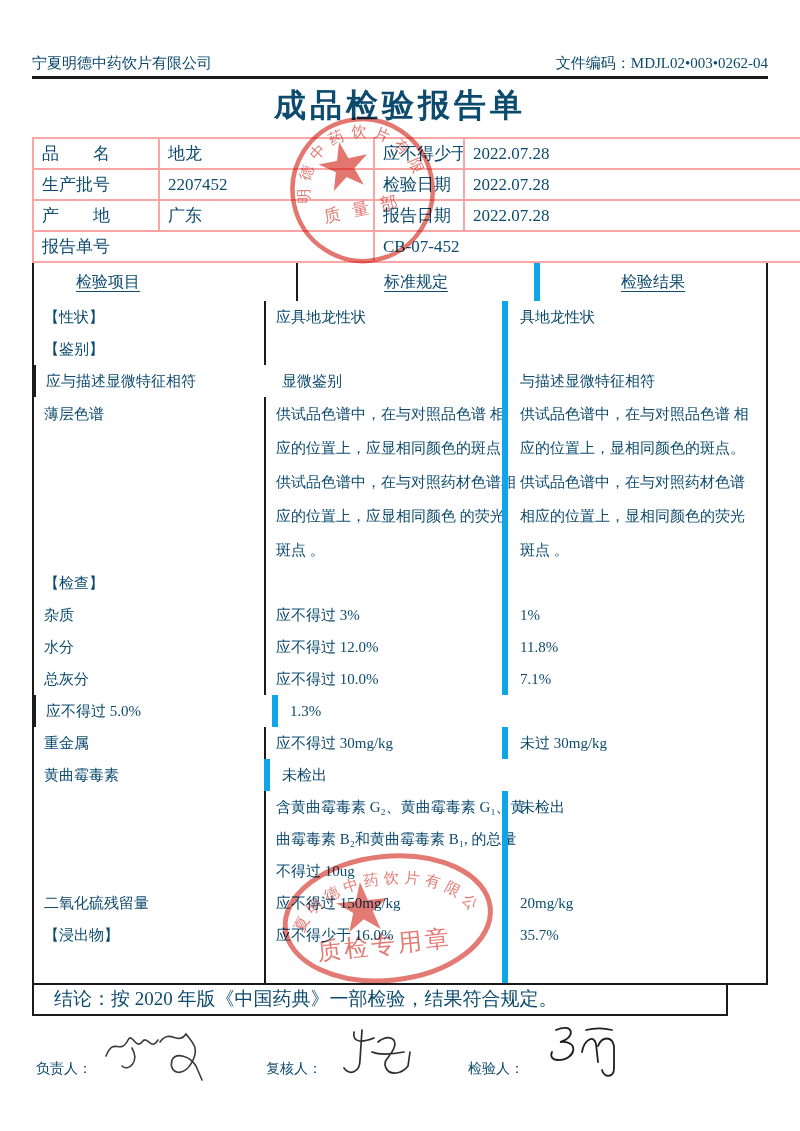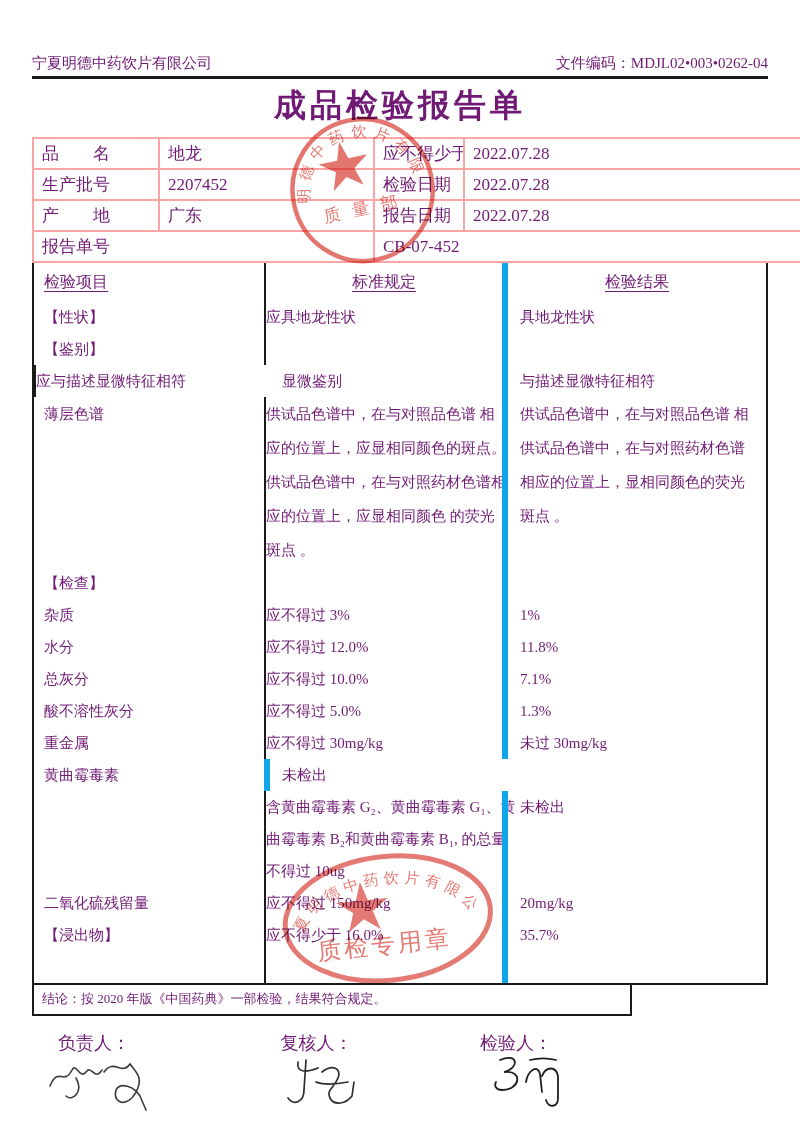--- a/index.html
+++ b/index.html
@@ -1,18 +1,18 @@
 <!DOCTYPE html>
 <html><head>
 <meta charset="utf-8">
 <style>
   html,body { margin:0; padding:0; background:#ffffff; }
   .page {
     position:relative; width:800px; height:1131px; background:#fff;
-    color:#701a75; font-family:"Liberation Serif","DejaVu Serif",serif;
+    color:#0c4a6e; font-family:"Liberation Serif","DejaVu Serif",serif;
     overflow:hidden;
   }
   
   .hdr { position:absolute; left:32px; right:32px; top:54px; display:flex;
          justify-content:space-between; font-size:15px; }
   .hdr-rule { position:absolute; left:32px; right:32px; top:76px; height:3px; background:#1a1a1a; }
   .title { position:absolute; left:0; right:0; top:84px; text-align:center;
            font-size:32px; font-weight:700; letter-spacing:4px; }
   
   table.info { position:absolute; left:32px; top:137px; width:736px;
@@ -20,37 +20,37 @@
   table.info td { border:2px solid #fca5a5; height:29px; padding:0 0 0 8px;
                   white-space:nowrap; overflow:hidden; }
   td.c1 { width:116px; } td.c2 { width:205px;border-radius:6px; } td.c3 { width:80px; padding-left:6px; } td.c4 { width:335px; }
   
   .main { position:absolute; left:32px; top:263px; width:736px; height:722px;
           box-sizing:border-box; border:2px solid #1a1a1a; border-top:none;
           display:flex; flex-direction:column; font-size:15px; }
   .mrow { display:flex; }
   .mcell { box-sizing:border-box; }
   .mc1 { width:230px; padding-left:10px; }
-  .mc2 { width:238px; border-left:2px solid #1a1a1a; padding-left:0; }
+  .mc2 { width:238px; border-left:2px solid #1a1a1a; padding-left:10px; }
   .mc3 { flex:1; border-left:6px solid #0ea5e9; padding-left:12px; }
   .tline { line-height:32px; white-space:nowrap; }
   .tall .tline { line-height:34px; }
   .mrow { min-height:32px; }
-  .mhead { height:38px; }
+  .mhead { height:38px;margin-left:32px; }
   .mhead .mcell { display:flex; align-items:center; }
   .mhead .mc2, .mhead .mc3 { justify-content:center; padding-left:0; }
   .mhead .u { text-decoration:underline; text-underline-offset:4px; font-size:16px; }
   .mfill { flex:1; display:flex; }
   
-  .conclusion { position:absolute; left:32px; top:985px; width:600px; height:31px;
+  .conclusion { position:absolute; left:32px; top:985px; width:696px; height:31px;
                 box-sizing:border-box; border:2px solid #1a1a1a; border-top:none;
-                font-size:13px; line-height:28px; padding-left:8px; white-space:nowrap; }
+                font-size:19px; line-height:28px; padding-left:20px; white-space:nowrap; }
   
   .signs { position:absolute; left:0; top:1028px; width:800px; height:70px; }
-  .sgroup { position:absolute; display:flex; align-items:center; font-size:18px;flex-direction:column; }
+  .sgroup { position:absolute; display:flex; align-items:flex-end; font-size:14px; }
   .sgroup .lbl { line-height:30px; }
   .sgroup svg { margin-left:6px; margin-top:-6px; }
   
   .stamp { position:absolute; pointer-events:none; mix-blend-mode:multiply; }
   .stamp1 { left:278px; top:108px; transform:rotate(-12deg); }
   .stamp2 { left:276px; top:846px; transform:rotate(-6deg); }
 </style>
 </head>
 <body>
 
@@ -136,20 +136,21 @@
           </div>
           <div class="mcell mc2">
             <div class="tline">供试品色谱中，在与对照品色谱 相</div>
             <div class="tline">应的位置上，应显相同颜色的斑点。</div>
             <div class="tline">供试品色谱中，在与对照药材色谱相</div>
             <div class="tline">应的位置上，应显相同颜色 的荧光</div>
             <div class="tline">斑点 。</div>
           </div>
           <div class="mcell mc3">
             <div class="tline">供试品色谱中，在与对照品色谱 相</div>
+            <div class="tline">应的位置上，显相同颜色的斑点。</div>
             <div class="tline">供试品色谱中，在与对照药材色谱</div>
             <div class="tline">相应的位置上，显相同颜色的荧光</div>
             <div class="tline">斑点 。</div>
           </div>
         </div><div class="mrow">
           <div class="mcell mc1">
             <div class="tline">【检查】</div>
           </div>
           <div class="mcell mc2"></div>
           <div class="mcell mc3"></div>
@@ -177,23 +178,20 @@
           <div class="mcell mc1">
             <div class="tline">总灰分</div>
           </div>
           <div class="mcell mc2">
             <div class="tline">应不得过 10.0%</div>
           </div>
           <div class="mcell mc3">
             <div class="tline">7.1%</div>
           </div>
         </div><div class="mrow">
-          <div class="mcell mc1">
-            <div class="tline">酸不溶性灰分</div>
-          </div>
           <div class="mcell mc2">
             <div class="tline">应不得过 5.0%</div>
           </div>
           <div class="mcell mc3">
             <div class="tline">1.3%</div>
           </div>
         </div><div class="mrow">
           <div class="mcell mc1">
             <div class="tline">重金属</div>
           </div>

